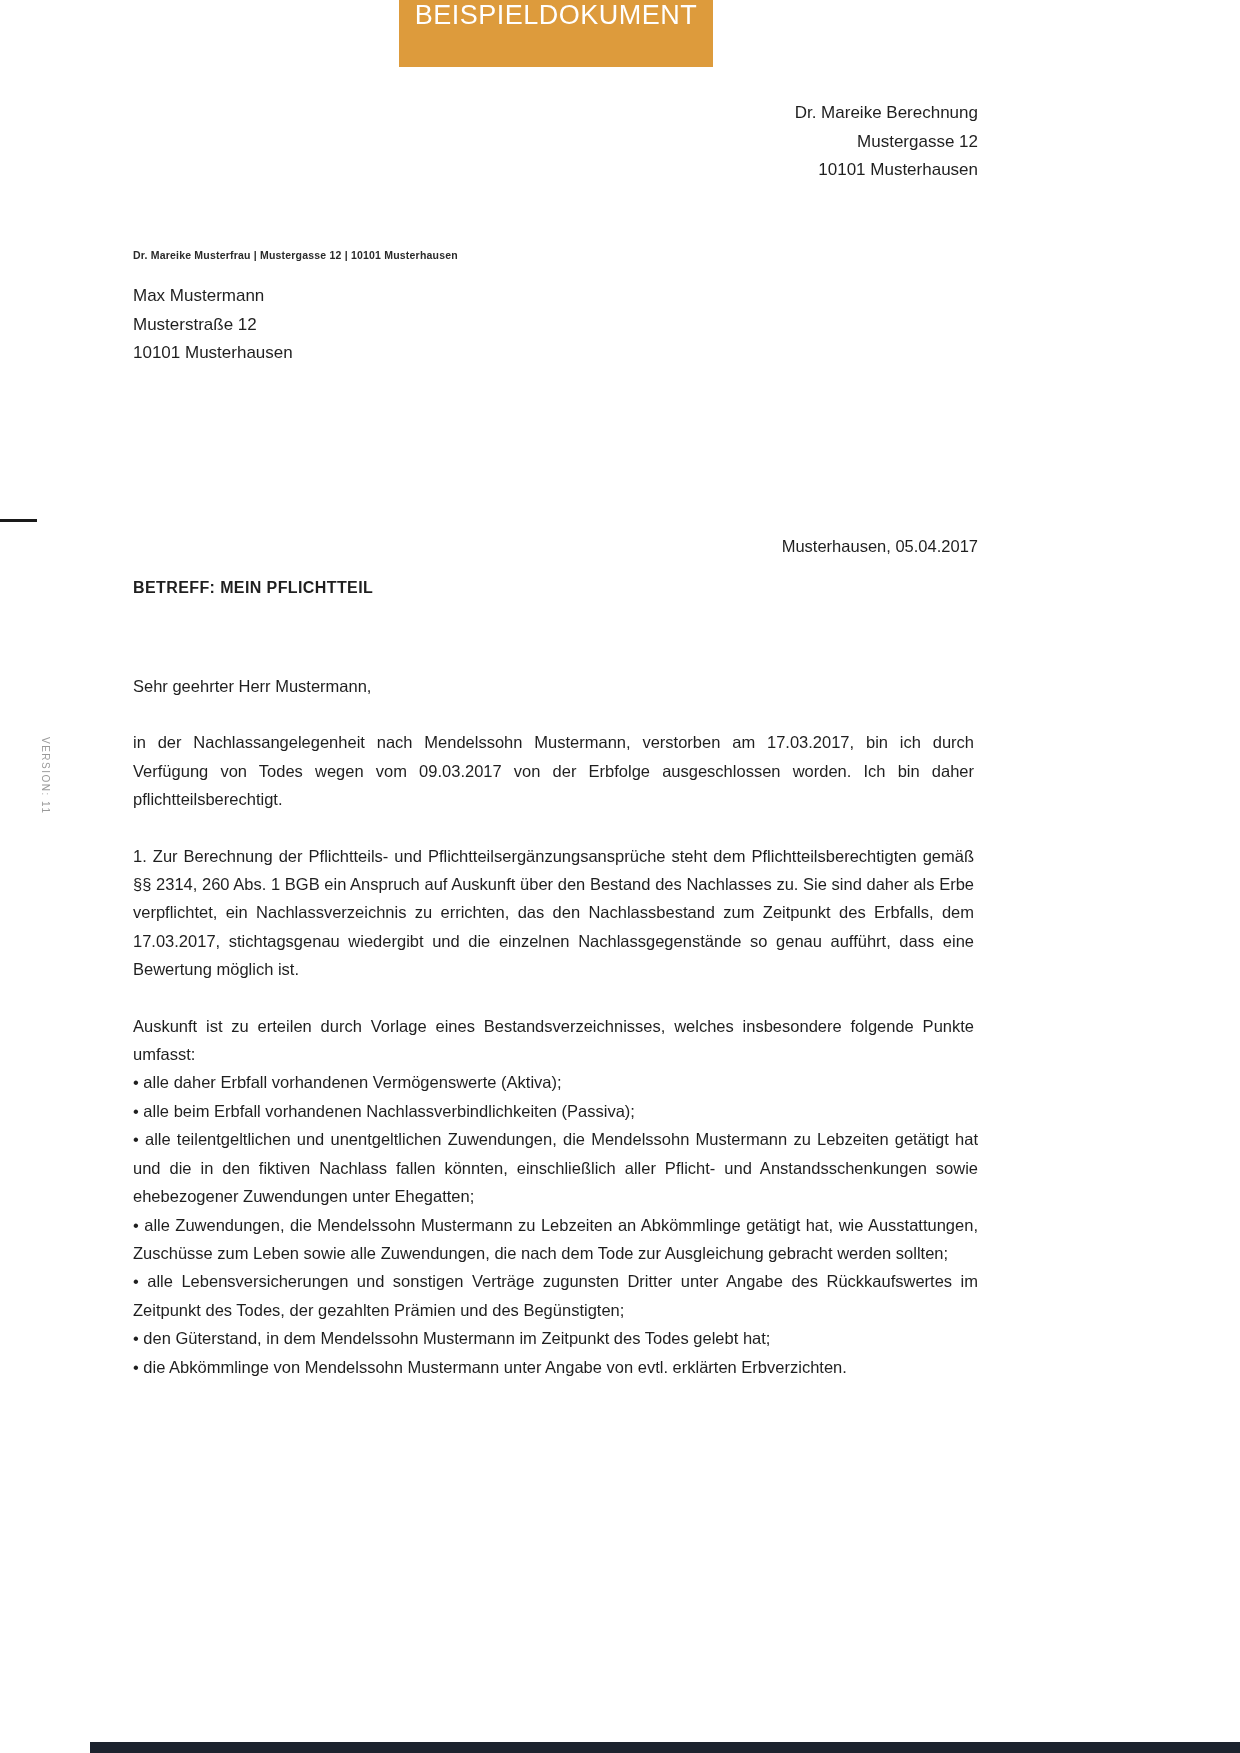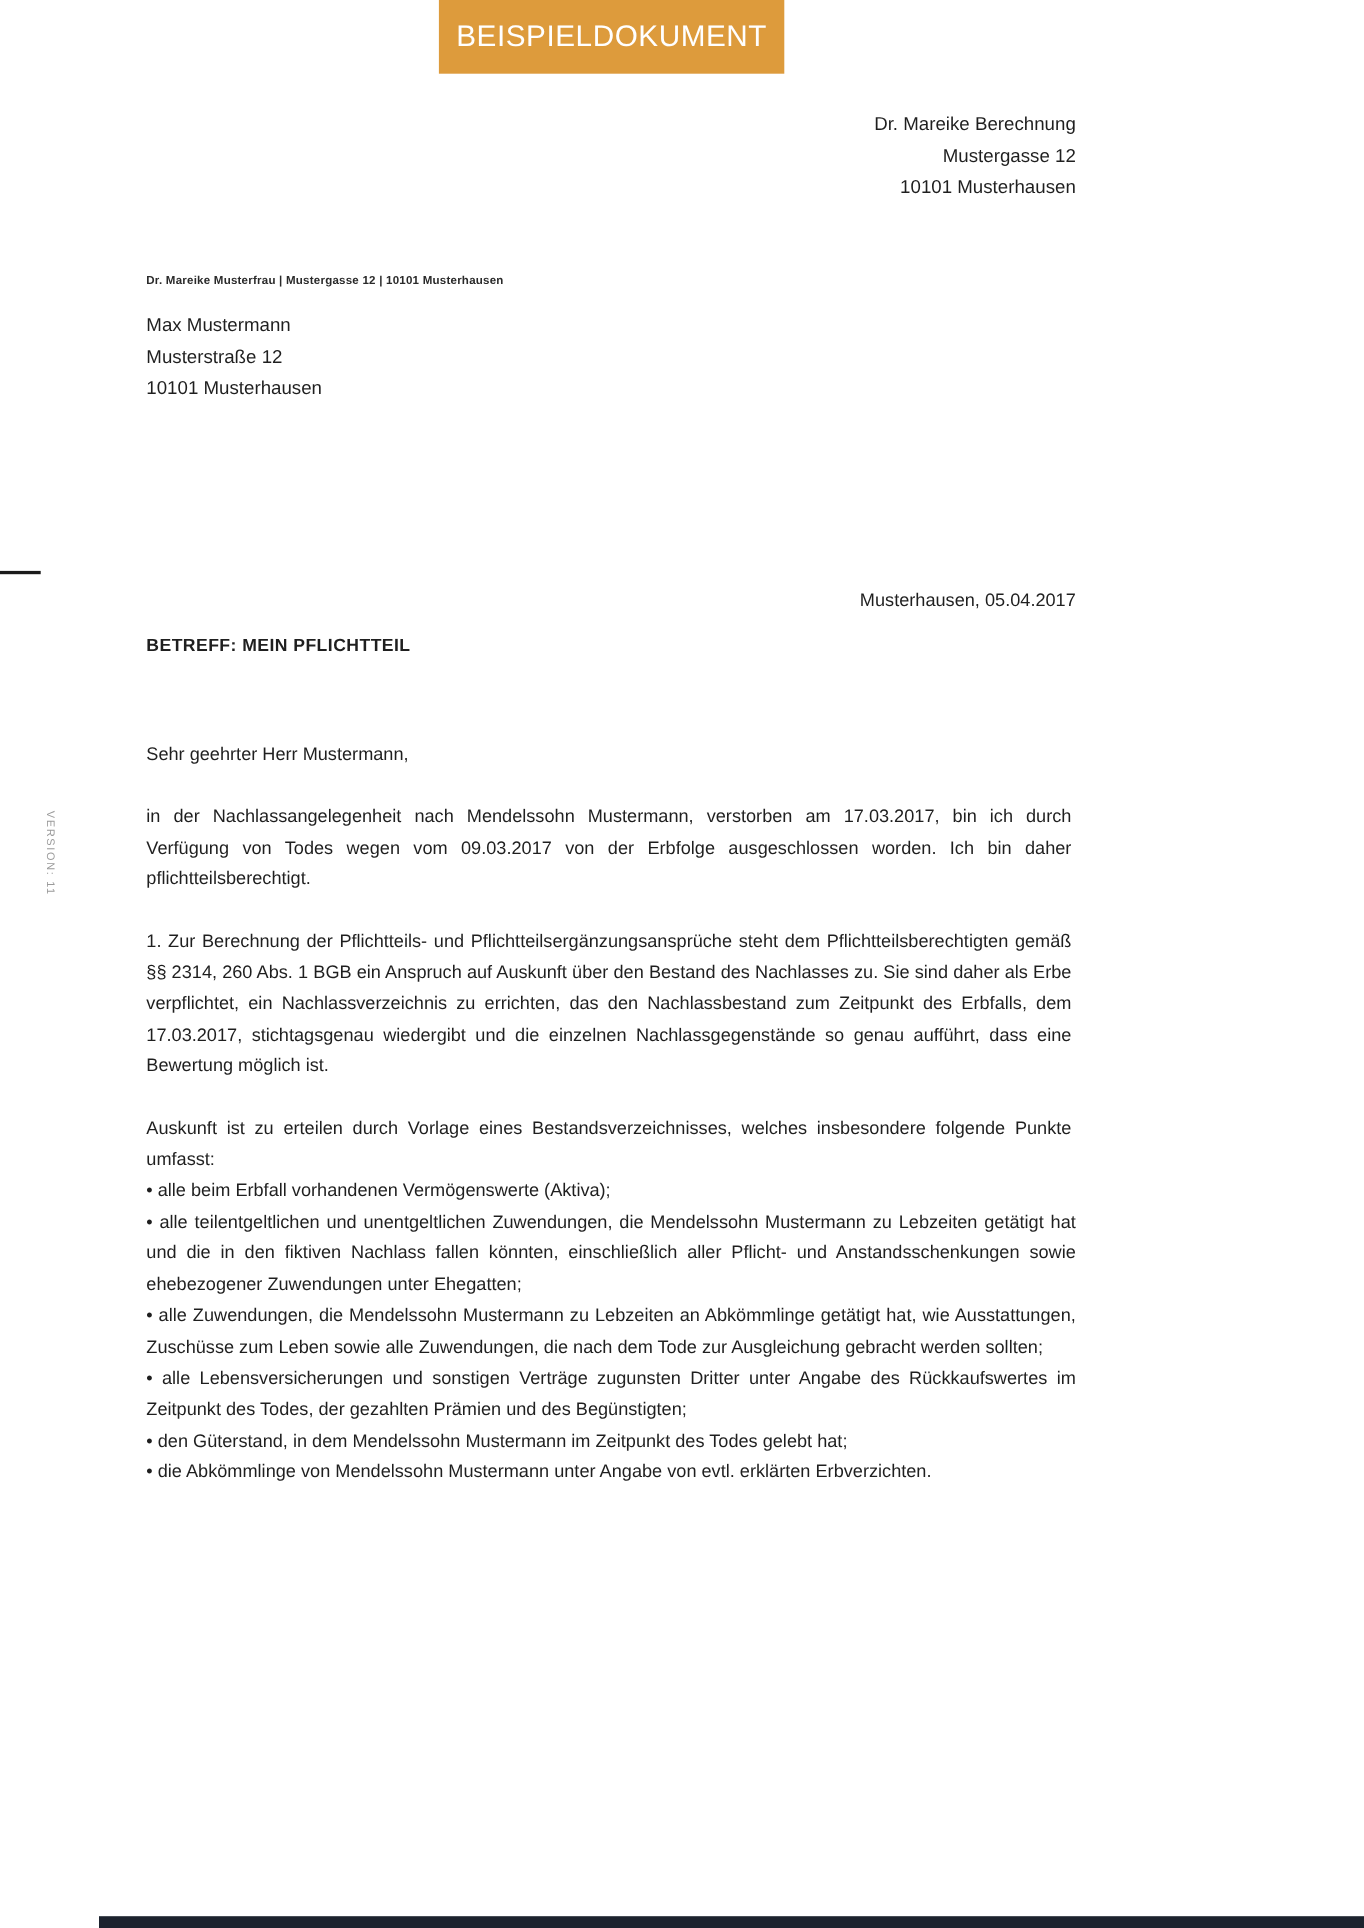--- a/index.html
+++ b/index.html
@@ -13,21 +13,20 @@
     overflow: hidden;
   }
   .banner {
     position: absolute;
     left: 399px;
     top: 0;
     width: 314px;
     height: 67px;
     background: #DD9B3C;
     display: flex;
-    align-items: center;
     justify-content: center;
   }
   .banner span {
     color: #ffffff;
     font-size: 27px;
     font-weight: 400;
     letter-spacing: 0.5px;
   }
   .sender-block {
     position: absolute;
@@ -145,21 +144,22 @@
 
   <div class="dateline">Musterhausen, 05.04.2017</div>
 
   <div class="subject">BETREFF: MEIN PFLICHTTEIL</div>
 
   <div class="body-text">
     <p class="salutation">Sehr geehrter Herr Mustermann,</p>
     <p>in der Nachlassangelegenheit nach Mendelssohn Mustermann, verstorben am 17.03.2017, bin ich durch Verfügung von Todes wegen vom 09.03.2017 von der Erbfolge ausgeschlossen worden. Ich bin daher pflichtteilsberechtigt.</p>
     <p>1. Zur Berechnung der Pflichtteils- und Pflichtteilsergänzungsansprüche steht dem Pflichtteilsberechtigten gemäß §§ 2314, 260 Abs. 1 BGB ein Anspruch auf Auskunft über den Bestand des Nachlasses zu. Sie sind daher als Erbe verpflichtet, ein Nachlassverzeichnis zu errichten, das den Nachlassbestand zum Zeitpunkt des Erbfalls, dem 17.03.2017, stichtagsgenau wiedergibt und die einzelnen Nachlassgegenstände so genau aufführt, dass eine Bewertung möglich ist.</p>
     <p class="no-gap">Auskunft ist zu erteilen durch Vorlage eines Bestandsverzeichnisses, welches insbesondere folgende Punkte umfasst:</p>
-    <p class="bullet">• alle beim Erbfall vorhandenen Vermögenswerte (Aktiva);</p>
+    <p class="bullet">• alle daher Erbfall vorhandenen Vermögenswerte (Aktiva);</p>
+    <p class="bullet">• alle beim Erbfall vorhandenen Nachlassverbindlichkeiten (Passiva);</p>
     <p class="bullet">• alle teilentgeltlichen und unentgeltlichen Zuwendungen, die Mendelssohn Mustermann zu Lebzeiten getätigt hat und die in den fiktiven Nachlass fallen könnten, einschließlich aller Pflicht- und Anstandsschenkungen sowie ehebezogener Zuwendungen unter Ehegatten;</p>
     <p class="bullet">• alle Zuwendungen, die Mendelssohn Mustermann zu Lebzeiten an Abkömmlinge getätigt hat, wie Ausstattungen, Zuschüsse zum Leben sowie alle Zuwendungen, die nach dem Tode zur Ausgleichung gebracht werden sollten;</p>
     <p class="bullet">• alle Lebensversicherungen und sonstigen Verträge zugunsten Dritter unter Angabe des Rückkaufswertes im Zeitpunkt des Todes, der gezahlten Prämien und des Begünstigten;</p>
     <p class="bullet">• den Güterstand, in dem Mendelssohn Mustermann im Zeitpunkt des Todes gelebt hat;</p>
     <p class="bullet">• die Abkömmlinge von Mendelssohn Mustermann unter Angabe von evtl. erklärten Erbverzichten.</p>
   </div>
 
   <div class="version-label">VERSION: 11</div>
 
 

